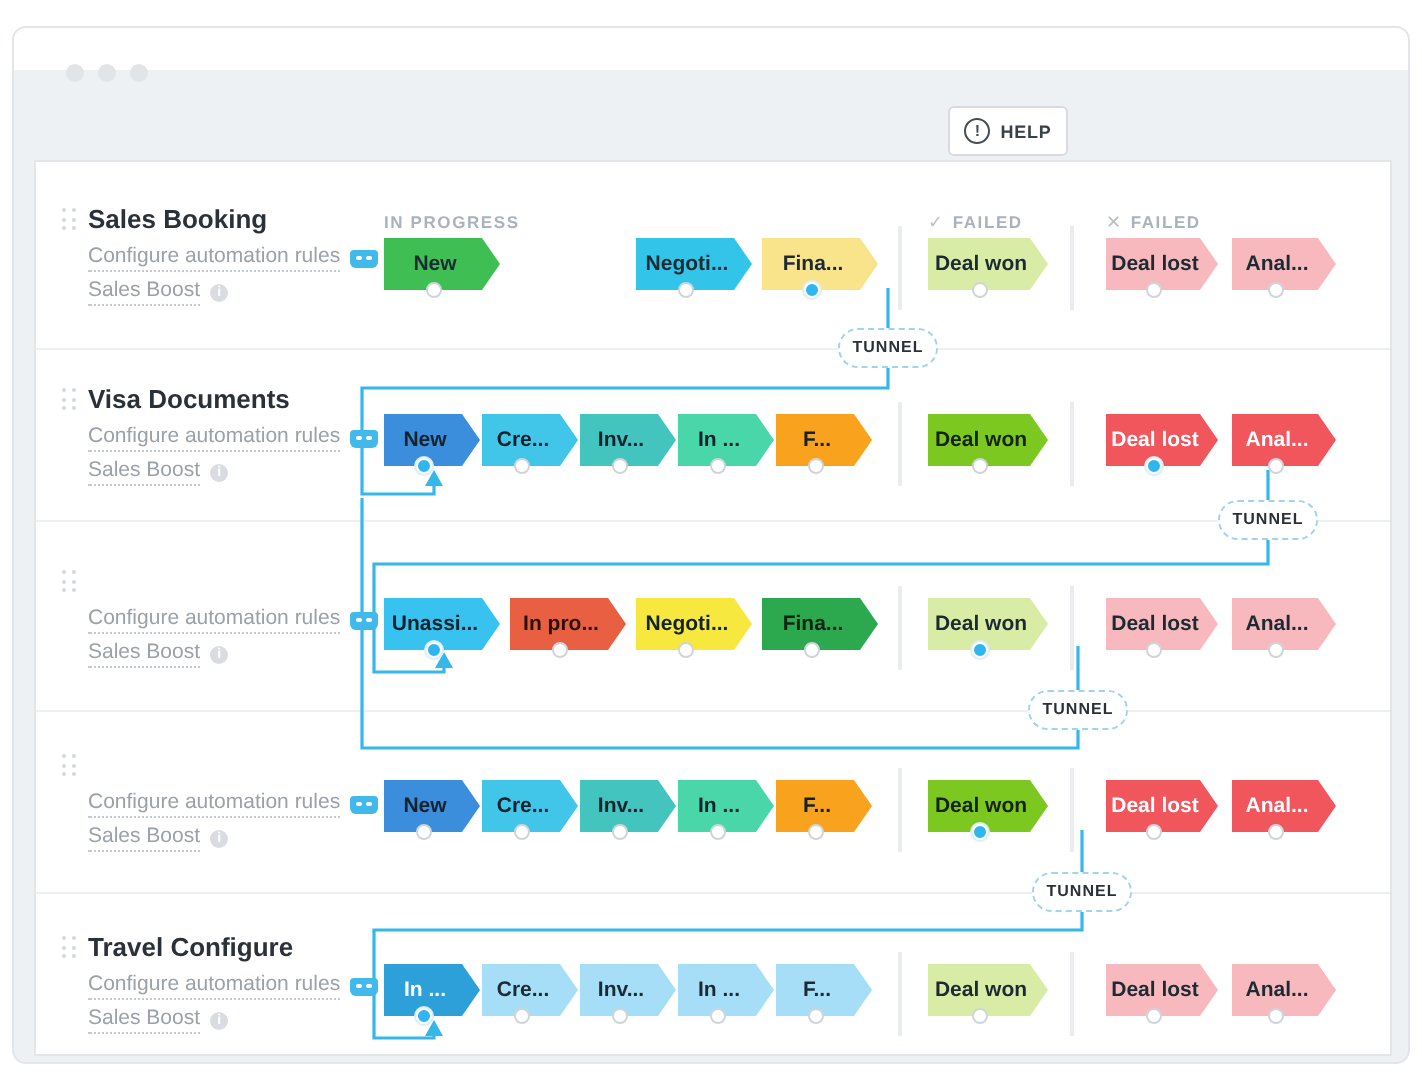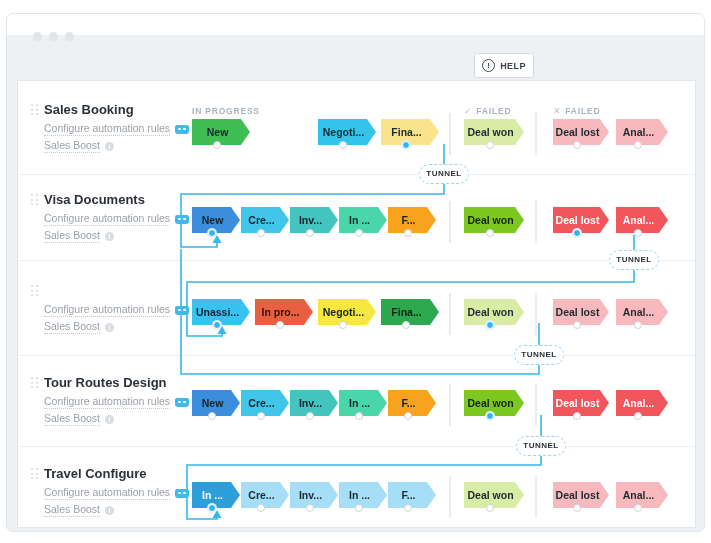--- a/index.html
+++ b/index.html
@@ -229,21 +229,20 @@
           <div class="coldiv" style="left: 431px; top: 212px;"></div>
           <div class="coldiv" style="left: 517px; top: 212px;"></div>
           <div class="handle" style="left: 13px; top: 296px;">
             <i style="left: 0px; top: 0px;"></i>
             <i style="left: 5px; top: 0px;"></i>
             <i style="left: 0px; top: 4.5px;"></i>
             <i style="left: 5px; top: 4.5px;"></i>
             <i style="left: 0px; top: 9px;"></i>
             <i style="left: 5px; top: 9px;"></i>
           </div>
-          <div class="f-title" style="left: 26px; top: 294px;">Tour Routes Design</div>
           <div class="f-sub" style="left: 26px; top: 314px;">
             <span class="lbl">Configure automation rules</span>
             <span class="robot">
               <i style="left: 3px;"></i>
               <i style="left: 8px;"></i>
             </span>
             <span class="info-dot">i</span>
           </div>
           <div class="f-sub" style="left: 26px; top: 331px;">
             <span class="lbl">Sales Boost</span>

